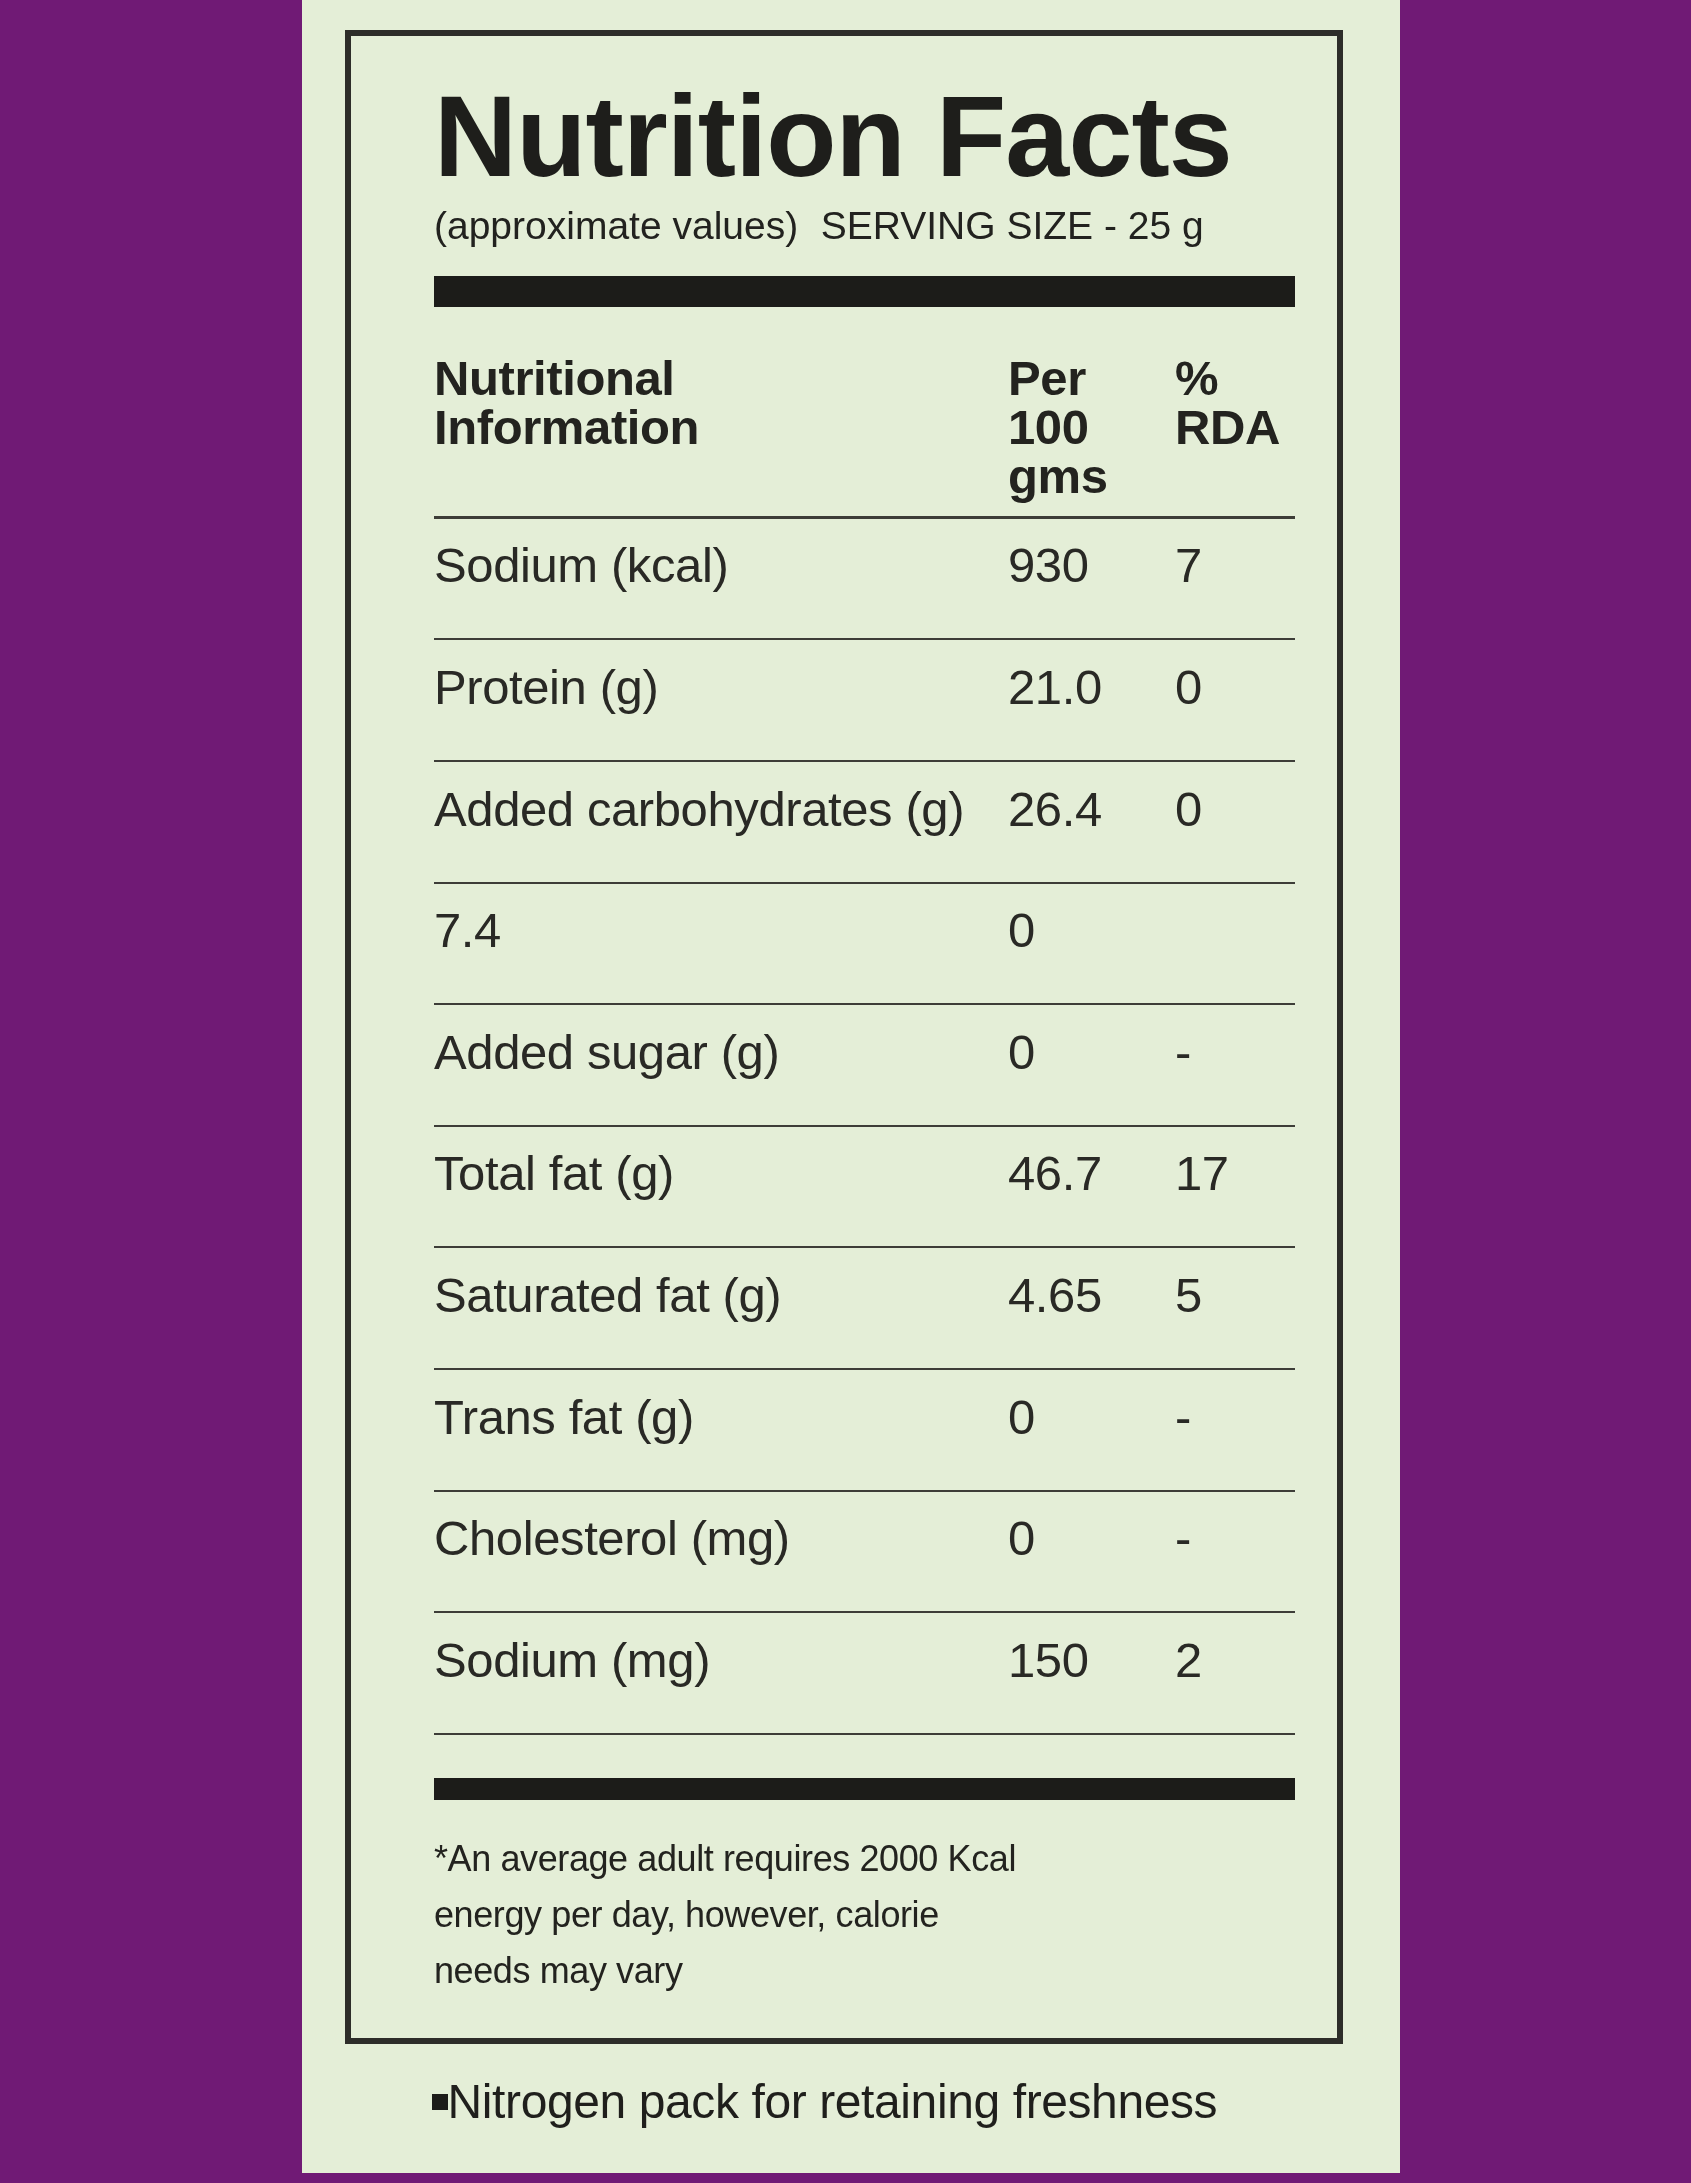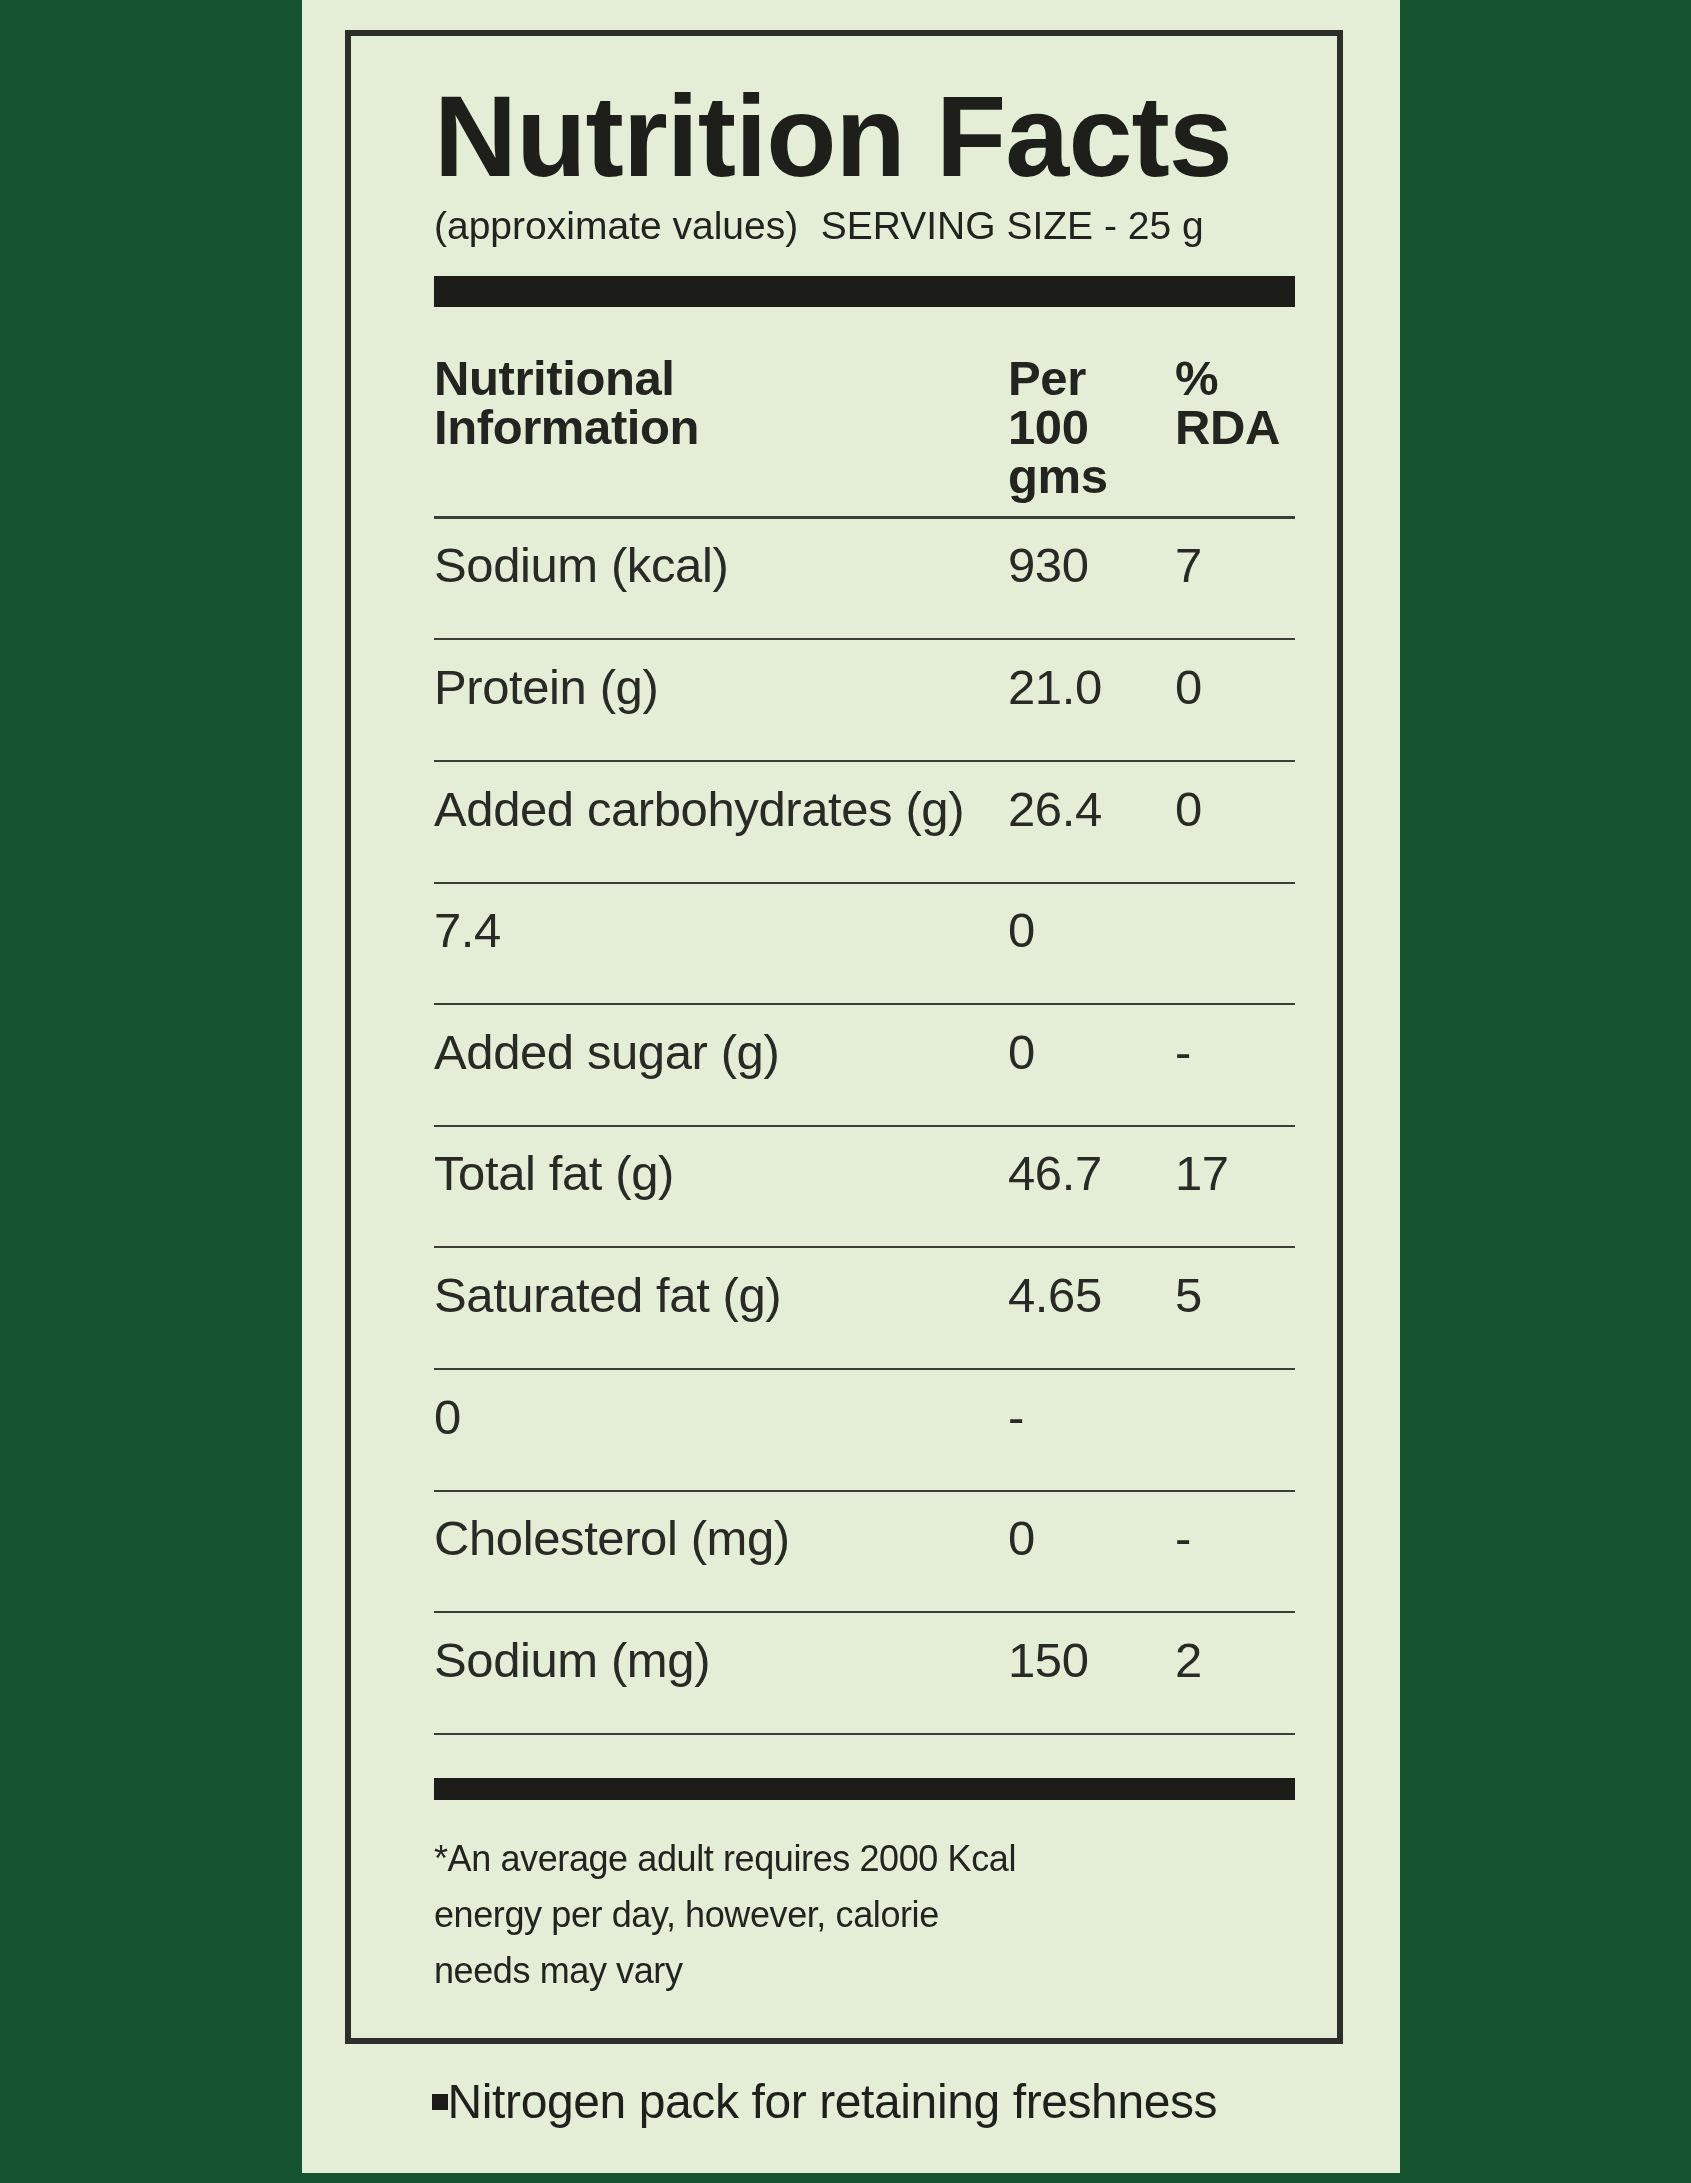--- a/index.html
+++ b/index.html
@@ -4,21 +4,21 @@
 <style>
   html, body {
     margin: 0;
     padding: 0;
     background: #000;
   }
   .stage {
     position: relative;
     width: 1691px;
     height: 2184px;
-    background: #14532d;
+    background: #701a75;
     overflow: hidden;
     font-family: "Liberation Sans", sans-serif;
   }
   .panel {
     position: absolute;
     left: 302px;
     top: 0;
     width: 1098px;
     height: 2173px;
     background: #e4eed7;
@@ -177,20 +177,21 @@
         <span>Total fat (g)</span>
         <span>46.7</span>
         <span>17</span>
       </div>
       <div class="row">
         <span>Saturated fat (g)</span>
         <span>4.65</span>
         <span>5</span>
       </div>
       <div class="row">
+        <span>Trans fat (g)</span>
         <span>0</span>
         <span>-</span>
       </div>
       <div class="row">
         <span>Cholesterol (mg)</span>
         <span>0</span>
         <span>-</span>
       </div>
       <div class="row">
         <span>Sodium (mg)</span>

